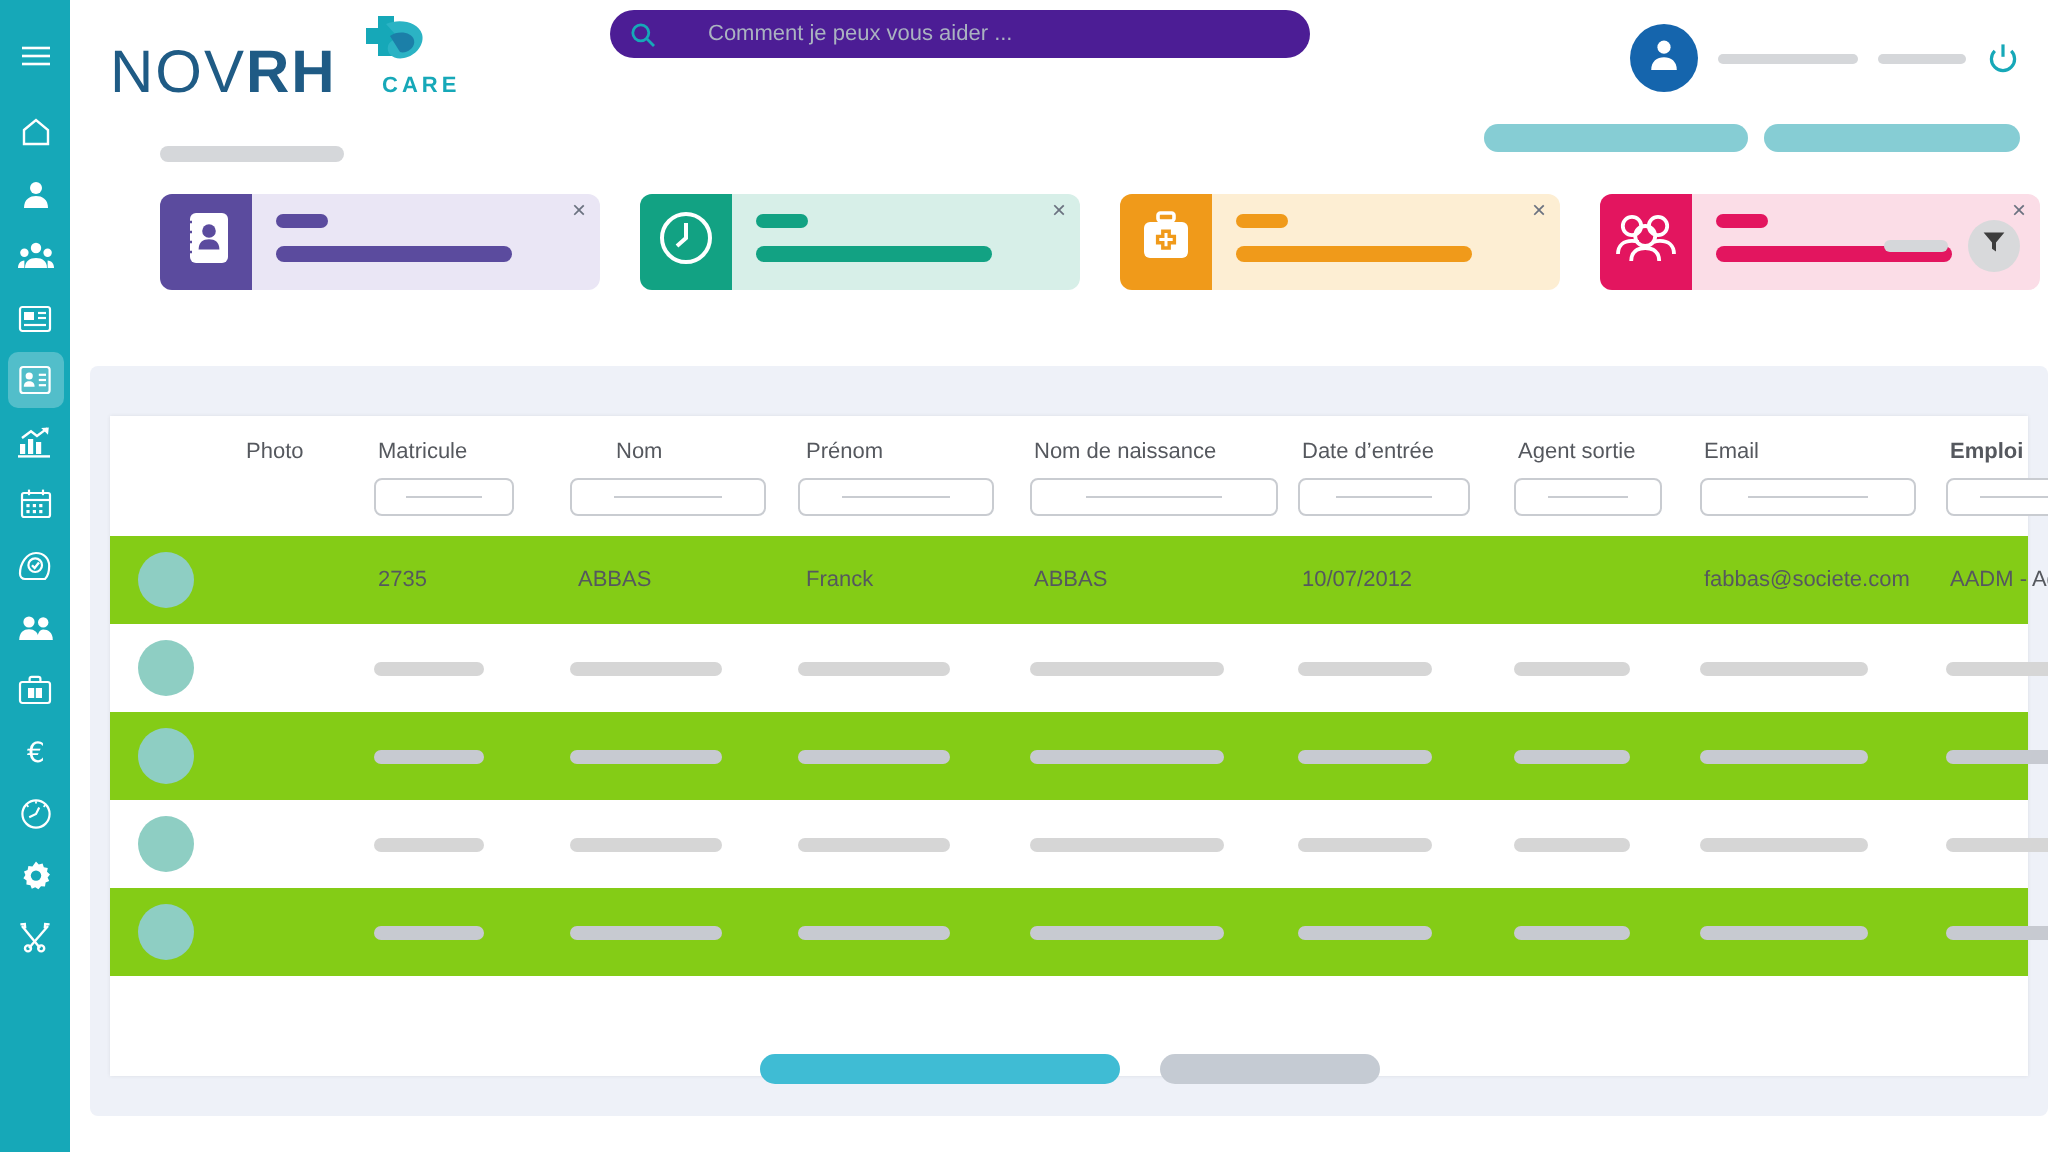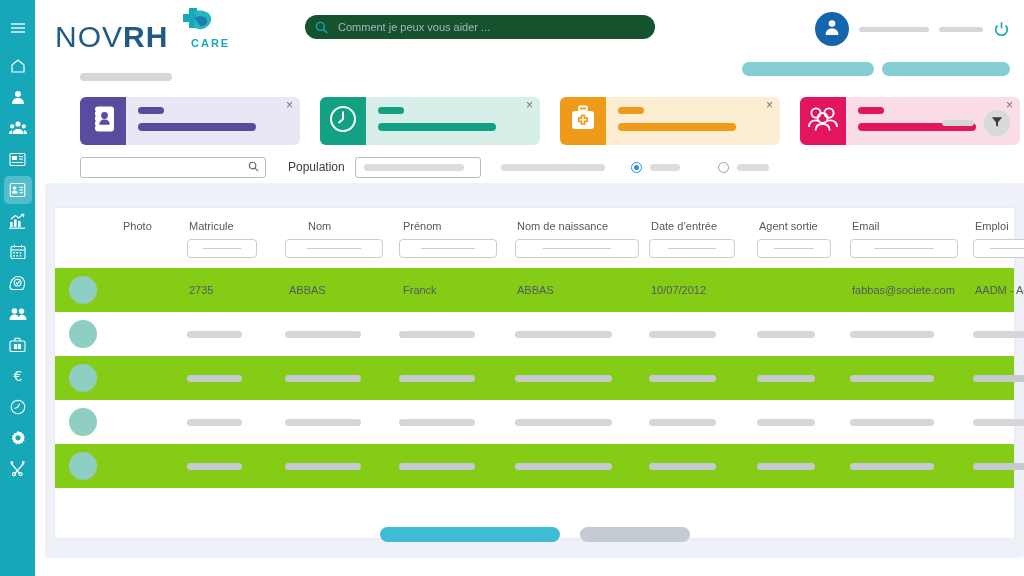--- a/index.html
+++ b/index.html
@@ -36,24 +36,24 @@
 
   
   .header { position: relative; height: 62px; }
   .logo { position: absolute; left: 20px; top: 8px; width: 185px; height: 48px; }
   .logo .word { font-size: 30px; letter-spacing: 1px; color: #1f5b85; font-weight: 300; position: absolute; left: 0; top: 12px; }
   .logo .word b { font-weight: 700; color: #1f5b85; }
   .logo .care { position: absolute; left: 136px; top: 29px; font-size: 11px; letter-spacing: 2px; color: #16a8b8; font-weight: 700; }
   .logo .cross { position: absolute; left: 120px; top: 0px; }
 
   .searchbar {
-    position: absolute; left: 270px; top: 15px;
+    position: absolute; left: 270px; top: 5px;
     width: 350px; height: 24px;
-    background: #14532d; border-radius: 12px;
-    display: flex; align-items: center; padding: 0 10px;
+    background: #4c1d95; border-radius: 12px;
+    display: flex; align-items: center; padding: 0 10px; gap: 16px;
   }
   .searchbar .mag { margin-right: 10px; color: #16a8b8; display:flex; }
   .searchbar input {
     border: 0; background: transparent; outline: none;
     font-family: "Liberation Sans", sans-serif;
     font-size: 11px; color: #8e9bad; width: 100%;
   }
   .searchbar input::placeholder { color: #aab3c0; }
 
   .user-area { position: absolute; right: 14px; top: 12px; display: flex; align-items: center; gap: 10px; }
@@ -455,42 +455,20 @@
       <div class="filter-ph"></div>
       <div class="filter-btn">
         <span>
           <svg width="12" height="12" viewBox="0 0 12 12" fill="#3d3d3d">
               <path d="M0.8 1.2 H11.2 L7 6.2 V10.8 L5 9.4 V6.2 Z"></path>
             </svg>
         </span>
       </div>
     </div>
 
-    <div class="toolbar">
-      <div class="tb-search">
-        <span>
-          <svg width="11" height="11" viewBox="0 0 12 12" fill="none" stroke="#666" stroke-width="1.2">
-              <circle cx="5" cy="5" r="3.6"></circle>
-              <line x1="7.7" y1="7.7" x2="11" y2="11"></line>
-            </svg>
-        </span>
-      </div>
-      <div class="tb-label">Population</div>
-      <div class="tb-select">
-        <div class="inner"></div>
-      </div>
-      <div class="tb-ph"></div>
-      <div class="radio-grp">
-        <div class="radio on"></div>
-        <div class="radio-lbl"></div>
-        <div class="radio-gap"></div>
-        <div class="radio"></div>
-        <div class="radio-lbl wide"></div>
-      </div>
-    </div>
 
     <div class="panel">
       <div class="table-wrap">
         <div class="thead">
             <div class="th" style="left: 68px;">Photo</div>
             <div class="th" style="left: 134px;">Matricule</div>
             <div class="th-input" style="left: 132px; width: 70px;">
               <div class="dash"></div>
             </div>
             <div class="th" style="left: 234px; padding-left: 19px;">Nom</div>
@@ -510,21 +488,21 @@
               <div class="dash"></div>
             </div>
             <div class="th" style="left: 704px;">Agent sortie</div>
             <div class="th-input" style="left: 702px; width: 74px;">
               <div class="dash"></div>
             </div>
             <div class="th" style="left: 797px;">Email</div>
             <div class="th-input" style="left: 795px; width: 108px;">
               <div class="dash"></div>
             </div>
-            <div class="th" style="left: 920px;">Emploi</div>
+            <div class="th" style="left: 920px; font-weight: bold;">Emploi</div>
             <div class="th-input" style="left: 918px; width: 74px;">
               <div class="dash"></div>
             </div>
           </div>
         <div id="tbody">
             <div class="row alt">
               <div class="avatar-cell"></div>
               <div class="cell" style="left: 134px;">2735</div>
               <div class="cell" style="left: 234px;">ABBAS</div>
               <div class="cell" style="left: 348px;">Franck</div>

